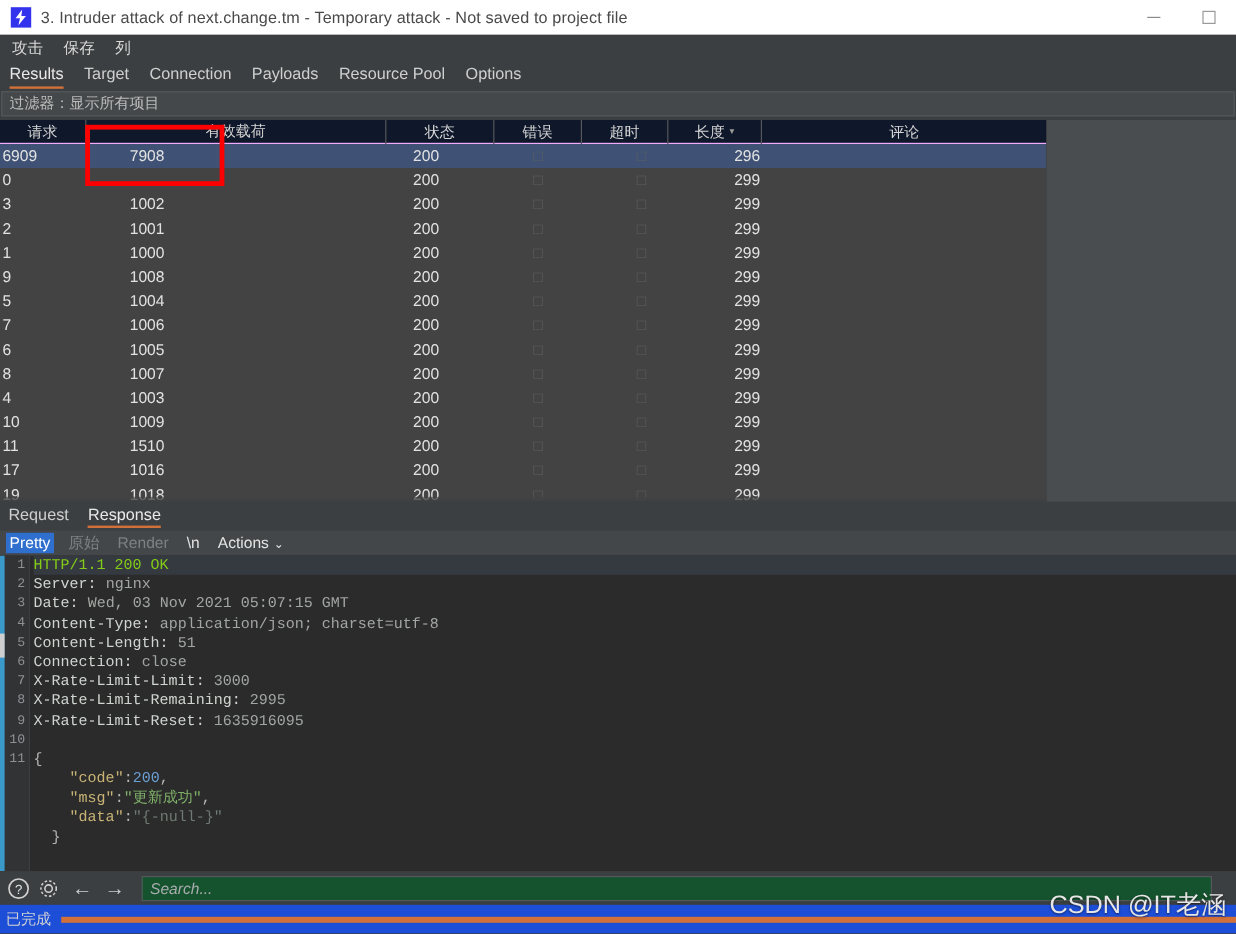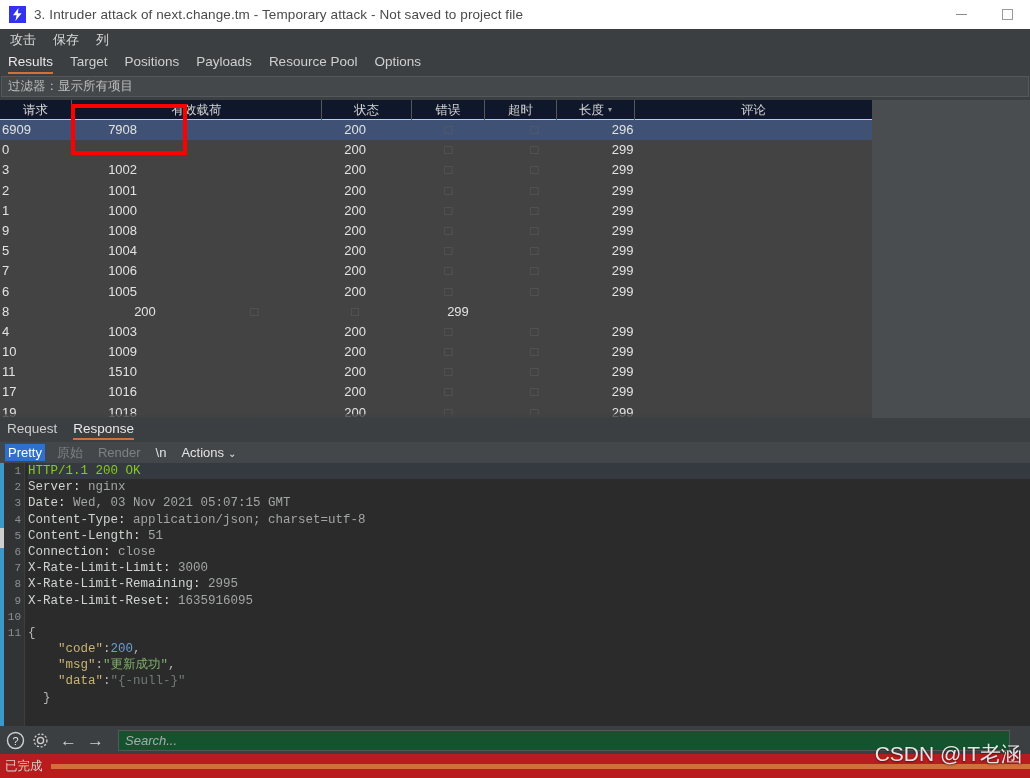--- a/index.html
+++ b/index.html
@@ -86,21 +86,21 @@
   .td.dim { color: #5c5f61; }
   
   .c-req  { width: 72px;  }
   .c-pay  { width: 250px; }
   .c-sta  { width: 90px;  }
   .c-err  { width: 73px;  }
   .c-tim  { width: 72px;  }
   .c-len  { width: 78px;  }
   .c-com  { width: 237px; }
   .th.c-req { width: 72px; }
-  .th.c-pay { width: 250px; }
+  .th.c-pay { width: 250px; font-family: Liberation Mono, monospace; }
   .th.c-sta { width: 90px; }
   .th.c-err { width: 73px; }
   .th.c-tim { width: 72px; }
   .th.c-len { width: 78px; }
   .th.c-com { width: 237px; border-right: none; }
   
   .td.c-req { padding-left: 2px; text-align: left; }
   .td.c-pay { padding-left: 22px; text-align: left; }
   .td.c-sta { text-align: center; }
   .td.c-err { text-align: center; }
@@ -205,21 +205,21 @@
     background: #14532d; border: 1px solid #55585a; display: flex;
     align-items: center; padding-left: 6px;
   }
   .searchbox span {
     font-size: 13px; color: #a9acae; font-style: italic;
   }
 
   
   .statusbar {
     position: absolute; left: 0; top: 754px; width: 1030px; height: 24px;
-    background: #b91c1c; display: flex; align-items: center;
+    background: #1d4ed8; display: flex; align-items: center;
   }
   .status-text {
     font-size: 12.5px; color: #d2d2d2; margin-left: 5px; white-space: nowrap;
     flex: none;
   }
   .progress-track {
     margin-left: 8px; margin-right: 0; flex: 1; height: 5px; background: #d2703a;
   }
   .watermark {
     position: absolute; right: 8px; top: 740px; font-size: 21px;
@@ -250,21 +250,21 @@
 
   <div class="menubar">
     <div class="menu-item">攻击</div>
     <div class="menu-item">保存</div>
     <div class="menu-item">列</div>
   </div>
 
   <div class="tabbar">
     <div class="tab active">Results</div>
     <div class="tab">Target</div>
-    <div class="tab">Positions</div>
+    <div class="tab">Connection</div>
     <div class="tab">Payloads</div>
     <div class="tab">Resource Pool</div>
     <div class="tab">Options</div>
   </div>
 
   <div class="filterbar">
     <span class="filter-text">过滤器：</span>
     <span class="filter-text">显示所有项目</span>
   </div>
 
@@ -356,20 +356,21 @@
           <div class="td c-req">6</div>
           <div class="td c-pay">1005</div>
           <div class="td c-sta">200</div>
           <div class="td c-err dim">□</div>
           <div class="td c-tim dim">□</div>
           <div class="td c-len">299</div>
           <div class="td c-com"></div>
         </div>
         <div class="tr">
           <div class="td c-req">8</div>
+          <div class="td c-pay">1007</div>
           <div class="td c-sta">200</div>
           <div class="td c-err dim">□</div>
           <div class="td c-tim dim">□</div>
           <div class="td c-len">299</div>
           <div class="td c-com"></div>
         </div>
         <div class="tr">
           <div class="td c-req">4</div>
           <div class="td c-pay">1003</div>
           <div class="td c-sta">200</div>

